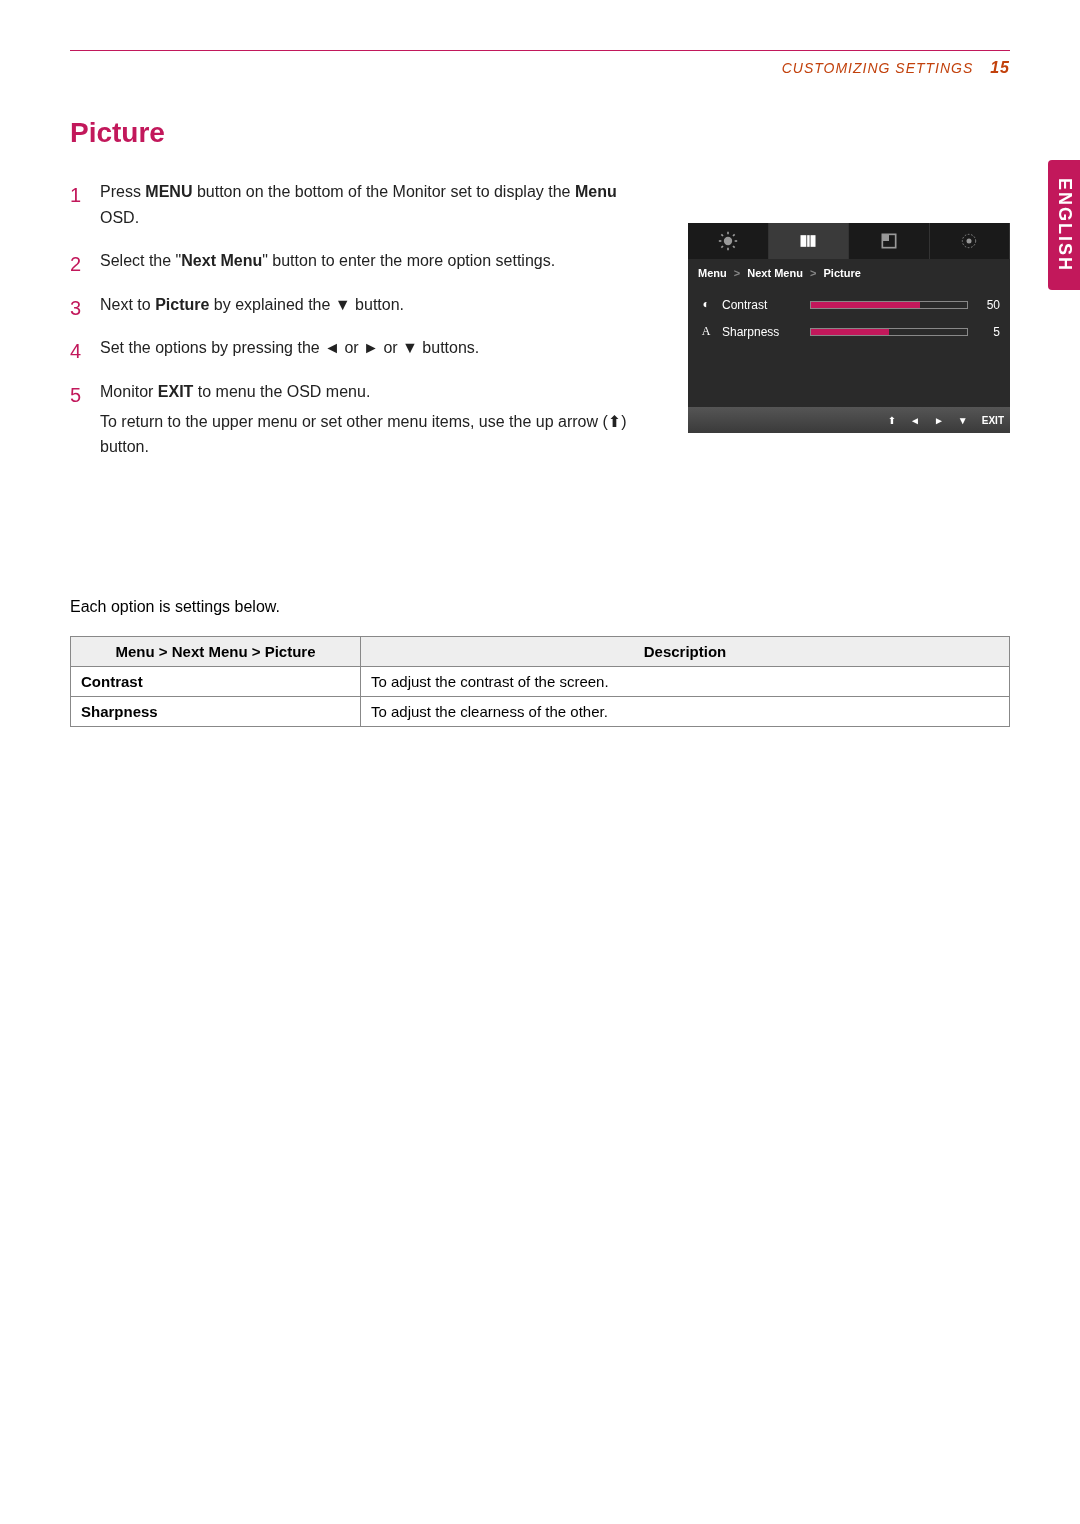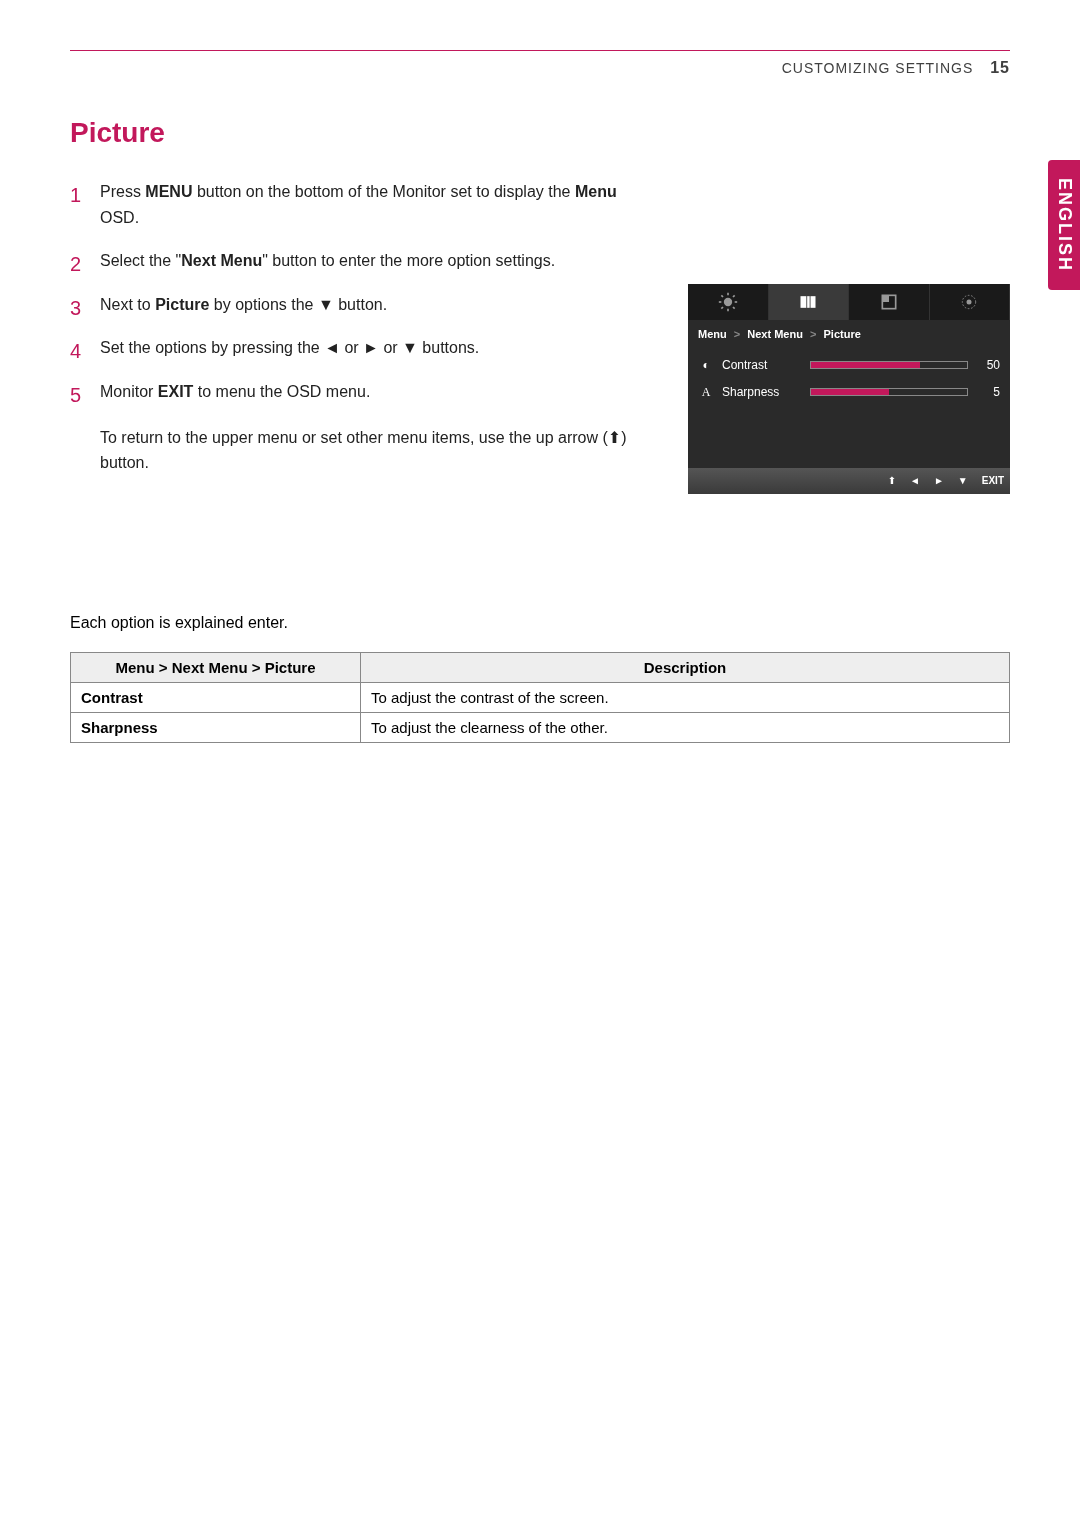--- a/index.html
+++ b/index.html
@@ -15,22 +15,23 @@
     position: relative;
   }
   .header-line {
     border-top: 1px solid #c2185b;
     margin-bottom: 8px;
   }
   .header-text {
     text-align: right;
     font-size: 14px;
     letter-spacing: 1px;
-    color: #404040;
+    color: #c2410c;
     margin-bottom: 40px;
+    font-style: italic;
   }
   .header-text .section { font-weight: 500; }
   .header-text .pagenum { font-weight: bold; margin-left: 12px; font-size: 16px; }
   .lang-tab {
     position: absolute;
     right: 0;
     top: 160px;
     width: 32px;
     height: 130px;
     background: #c2185b;
@@ -47,21 +48,21 @@
   }
   h2.title {
     color: #c2185b;
     font-size: 28px;
     font-weight: bold;
     margin-bottom: 30px;
   }
   .cols {
     display: flex;
     gap: 30px;
-    align-items: flex-end;
+    align-items: center;
   }
   .left { flex: 1; }
   .right { width: 322px; }
   ol.steps { list-style: none; counter-reset: step; }
   ol.steps li {
     counter-increment: step;
     position: relative;
     padding-left: 30px;
     font-size: 16px;
     line-height: 1.6;
@@ -71,21 +72,21 @@
   ol.steps li::before {
     content: counter(step);
     position: absolute;
     left: 0;
     top: 0;
     color: #c2185b;
     font-size: 20px;
     font-weight: 500;
   }
   .bold { font-weight: bold; }
-  .sub { display: block; margin-top: 20px; }
+  .sub { display: block; margin-top: 4px; }
   
   .osd {
     background: #2a2a2a;
     color: #fff;
     font-size: 12px;
     width: 322px;
   }
   .osd-tabs {
     display: flex;
     background: #1a1a1a;
@@ -182,21 +183,21 @@
   <div class="cols">
     <div class="left">
       <ol class="steps">
         <li>
           <span>Press </span><span class="bold">MENU</span><span> button on the bottom of the Monitor set to display the </span><span class="bold">Menu</span><span> OSD.</span>
         </li>
         <li>
           <span>Select the "</span><span class="bold">Next Menu</span><span>" button to enter the more option settings.</span>
         </li>
         <li>
-          <span>Next to </span><span class="bold">Picture</span><span> by options the ▼ button.</span>
+          <span>Next to </span><span class="bold">Picture</span><span> by explained the ▼ button.</span>
         </li>
         <li>
           <span>Set the options by pressing the ◄ or ► or ▼ buttons.</span>
         </li>
         <li>
           <span>Monitor </span><span class="bold">EXIT</span><span> to menu the OSD menu.</span>
           <span class="sub">To return to the upper menu or set other menu items, use the up arrow (⬆) button.</span>
         </li>
       </ol>
     </div>
@@ -268,21 +269,21 @@
           <span class="fbtn">⬆</span>
           <span class="fbtn">◄</span>
           <span class="fbtn">►</span>
           <span class="fbtn">▼</span>
           <span class="fbtn" style="font-weight:bold">EXIT</span>
         </div>
       </div>
     </div>
   </div>
 
-  <p class="table-intro">Each option is explained enter.</p>
+  <p class="table-intro">Each option is settings below.</p>
 
   <table class="desc">
     <thead>
       <tr>
         <th>Menu &gt; Next Menu &gt; Picture</th>
         <th>Description</th>
       </tr>
     </thead>
     <tbody>
       <tr>

